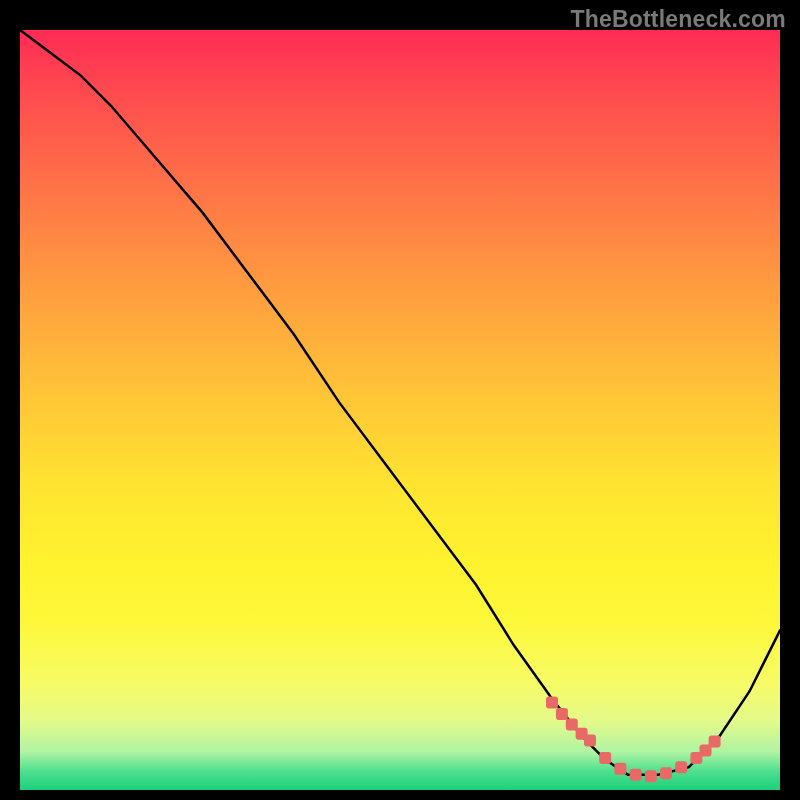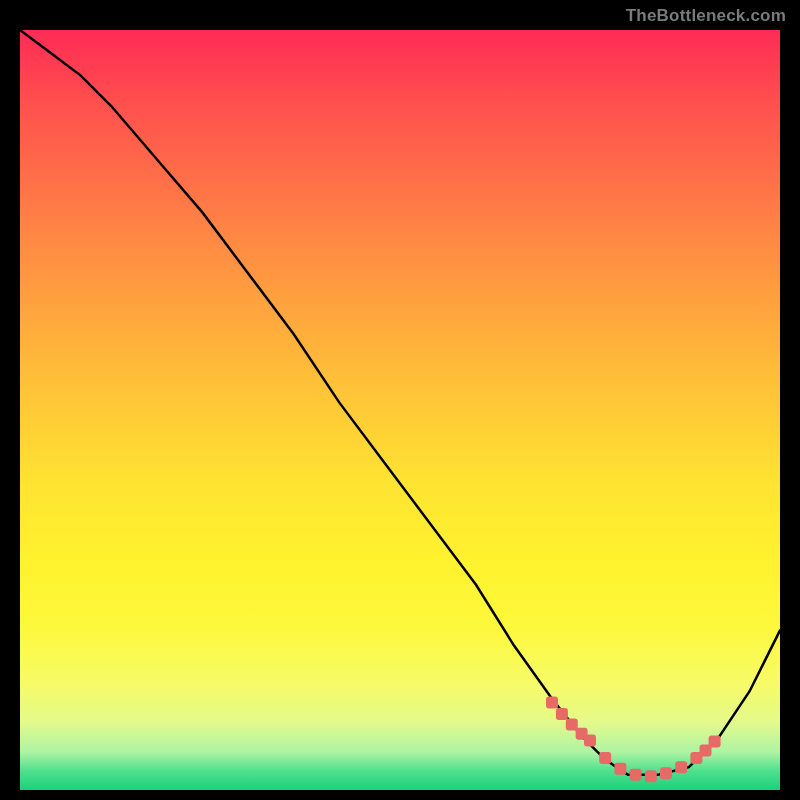--- a/index.html
+++ b/index.html
@@ -14,21 +14,21 @@
   .stage {
     position: relative;
     width: 800px;
     height: 800px;
   }
   .attribution {
     position: absolute;
     top: 6px;
     right: 14px;
     color: #7a7a7a;
-    font-size: 17px;
+    font-size: 23px;
     font-weight: 600;
     letter-spacing: 0.2px;
   }
   .plot {
     position: absolute;
     left: 20px;
     top: 30px;
     width: 760px;
     height: 760px;
     background: #fff;

